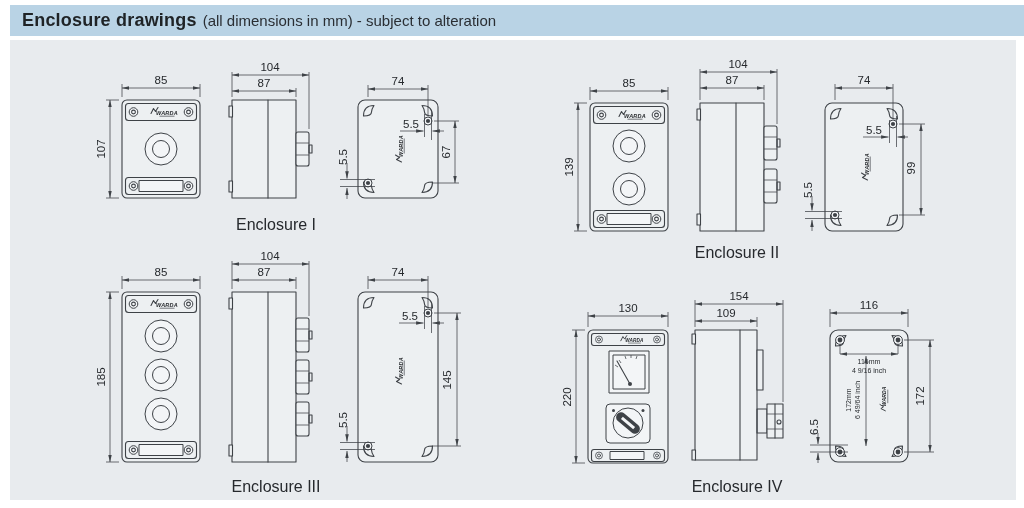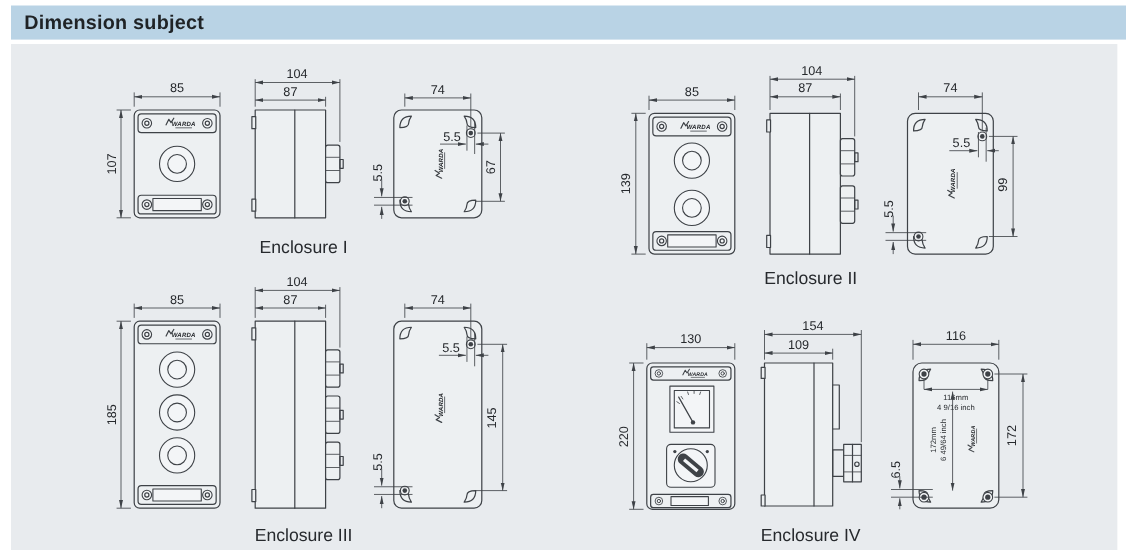--- a/index.html
+++ b/index.html
@@ -17,21 +17,22 @@
   text{fill:#26292d;}
   .tx{font-size:11.5px;}
   .tl{font-size:16px;}
   .ts{font-size:7px;}
   .lgt{font-size:5.5px;font-weight:bold;font-style:italic;letter-spacing:.2px;}
 </style>
 </head>
 <body>
 
 <div class="titlebar">
-  <span class="title-bold">Dimension subject</span>
+  <span class="title-bold">Enclosure drawings</span>
+  <span class="title-tail">(all dimensions in mm) - subject to alteration</span>
 </div>
 
 <svg class="canvas" width="1006" height="460" viewBox="10 40 1006 460">
 <defs>
   <marker id="ar" viewBox="0 0 10 6" refX="9.8" refY="3" markerWidth="10" markerHeight="6" orient="auto-start-reverse">
     <path d="M10,3 L0,0.6 L0,5.4 Z" fill="#3e4247"></path>
   </marker>
   <g id="scr">
         <circle class="fw" r="4.3"></circle>
         <circle class="ln" r="1.9"></circle>

